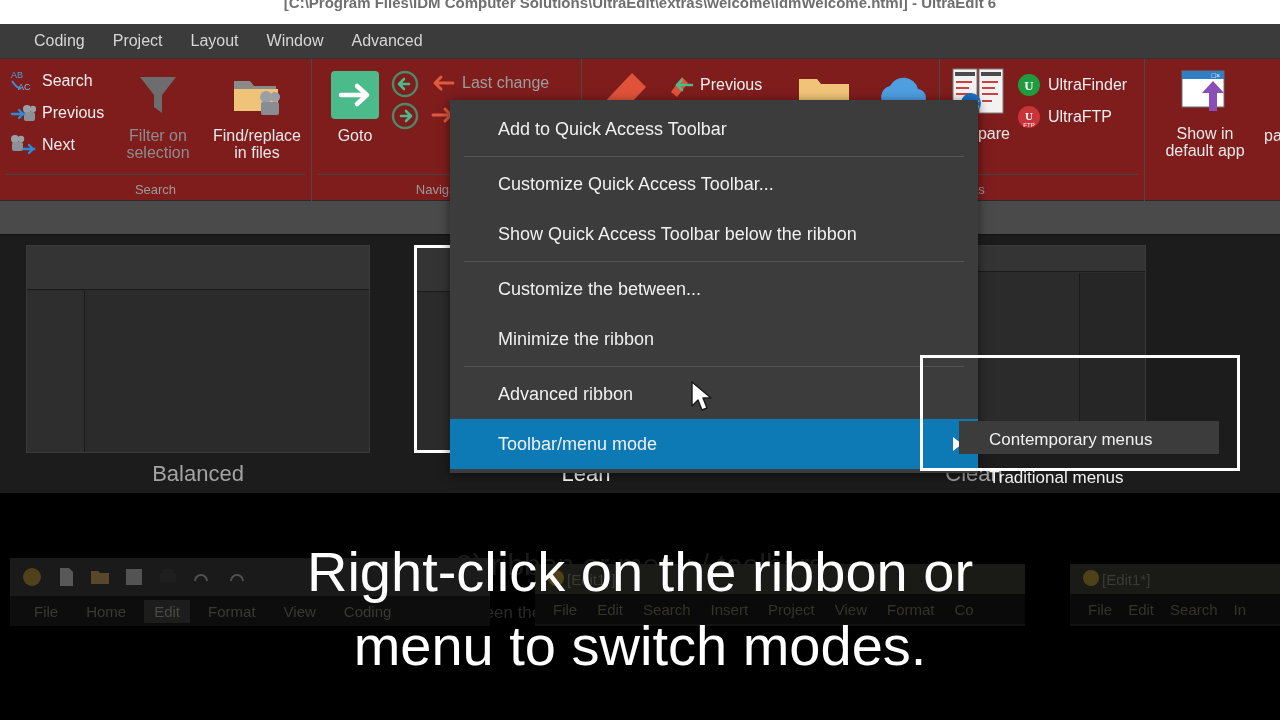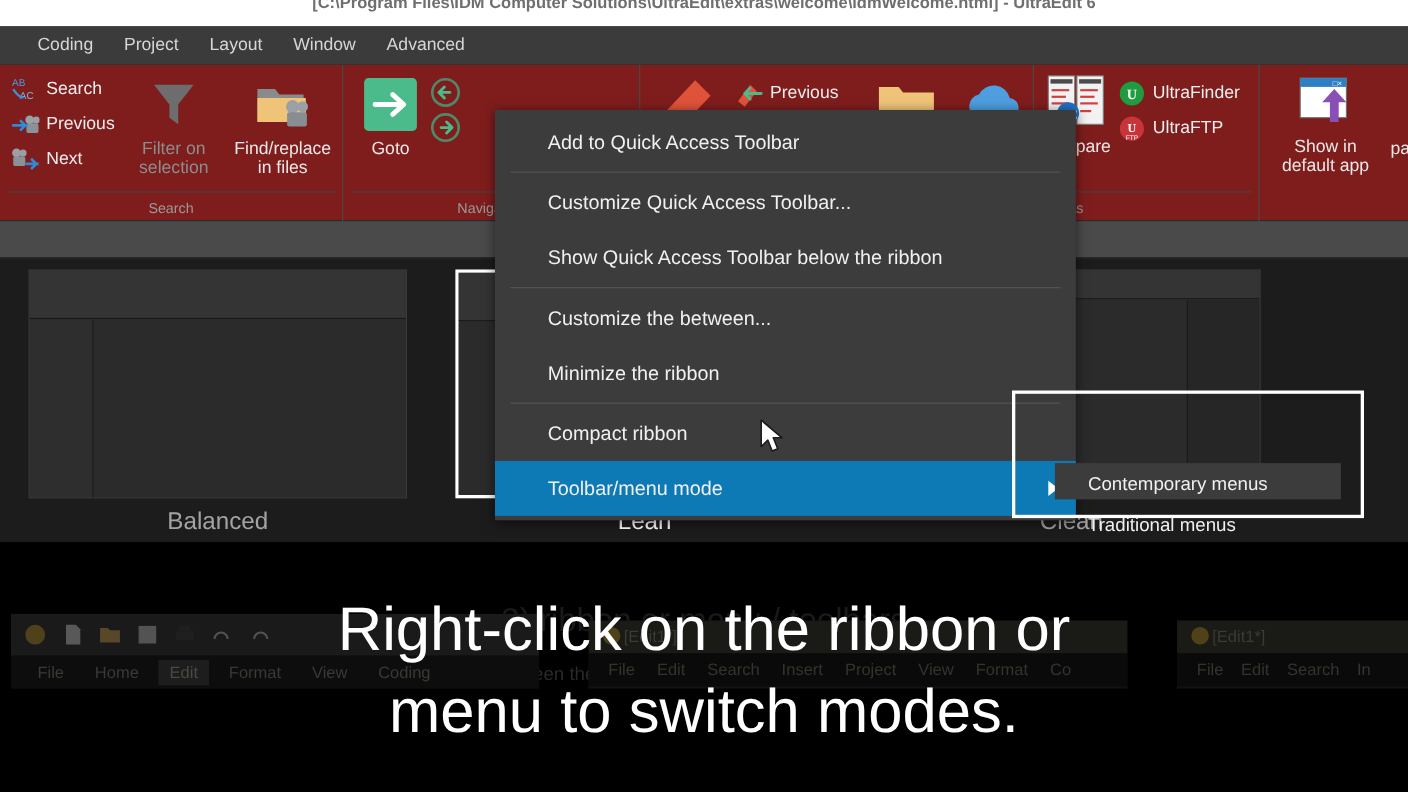--- a/index.html
+++ b/index.html
@@ -312,20 +312,37 @@
           </svg>
         </div>
         <div style="height:32px;">
           <svg width="30" height="30" viewBox="0 0 30 30">
             <circle cx="15" cy="15" r="12" fill="none" stroke="#4d8a6b" stroke-width="2.4"></circle>
             <path d="M11 15 h8 M16 10 l5 5 -5 5" stroke="#4cbb8b" stroke-width="2.6" fill="none" stroke-linecap="round" stroke-linejoin="round"></path>
           </svg>
         </div>
       </div>
 
+      <div style="position:absolute; left:118px; top:8px;">
+        <div class="cmd-small" style="color:#9d9d9d;">
+          <span class="glyph">
+            <svg width="26" height="26" viewBox="0 0 26 26">
+              <path d="M23 13 H5 M11 7 l-6 6 6 6" stroke="#e05a3c" stroke-width="3" fill="none" stroke-linecap="round" stroke-linejoin="round"></path>
+            </svg>
+          </span>
+          <span>Last change</span>
+        </div>
+        <div class="cmd-small">
+          <span class="glyph">
+            <svg width="26" height="26" viewBox="0 0 26 26">
+              <path d="M3 13 H21 M15 7 l6 6 -6 6" stroke="#e05a3c" stroke-width="3" fill="none" stroke-linecap="round" stroke-linejoin="round"></path>
+            </svg>
+          </span>
+        </div>
+      </div>
 
       <div class="group-sep-line"></div>
       <div class="ribbon-group-label">Navigation</div>
     </div>
 
     <div class="ribbon-group" style="left:582px; width:358px;">
       <div style="position:absolute; left:10px; top:6px;">
         <svg width="64" height="60" viewBox="0 0 64 60">
           <path d="M6 44 L40 8 L54 22 L20 58 Z" fill="#e0533a"></path>
         </svg>
@@ -473,21 +490,21 @@
     </div>
     <div class="ctx-sep"></div>
     <div class="ctx-item">
       <span>Customize the between...</span>
     </div>
     <div class="ctx-item">
       <span>Minimize the ribbon</span>
     </div>
     <div class="ctx-sep"></div>
     <div class="ctx-item">
-      <span>Compact ribbon</span>
+      <span>Advanced ribbon</span>
     </div>
     <div class="ctx-item highlight">
       <span>Toolbar/menu mode</span>
       <span class="ctx-arrow"></span>
     </div>
   </div>
 
   <div class="submenu">
     <div class="submenu-panel">
       <div class="sub-item">

